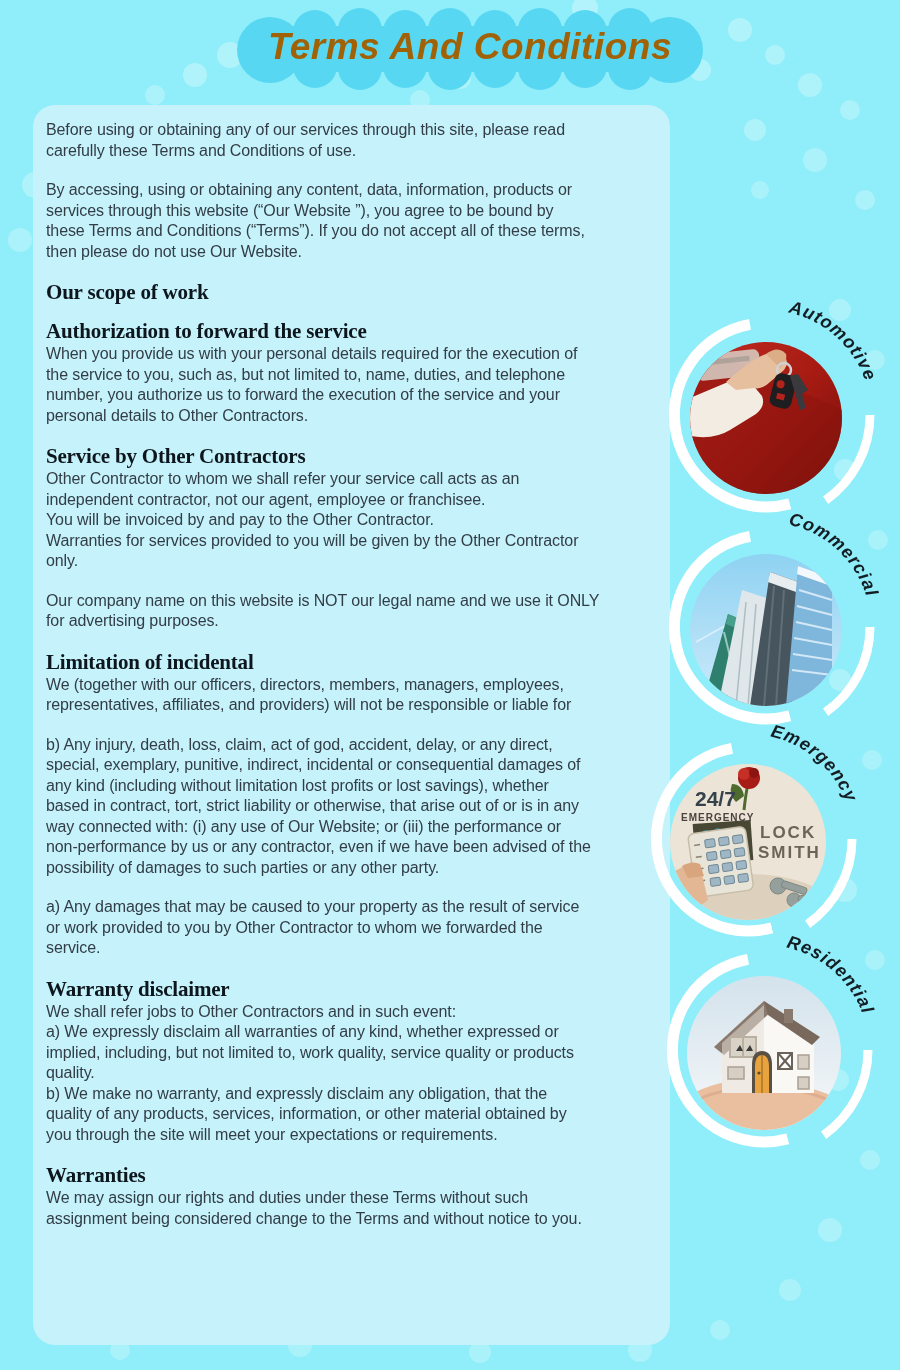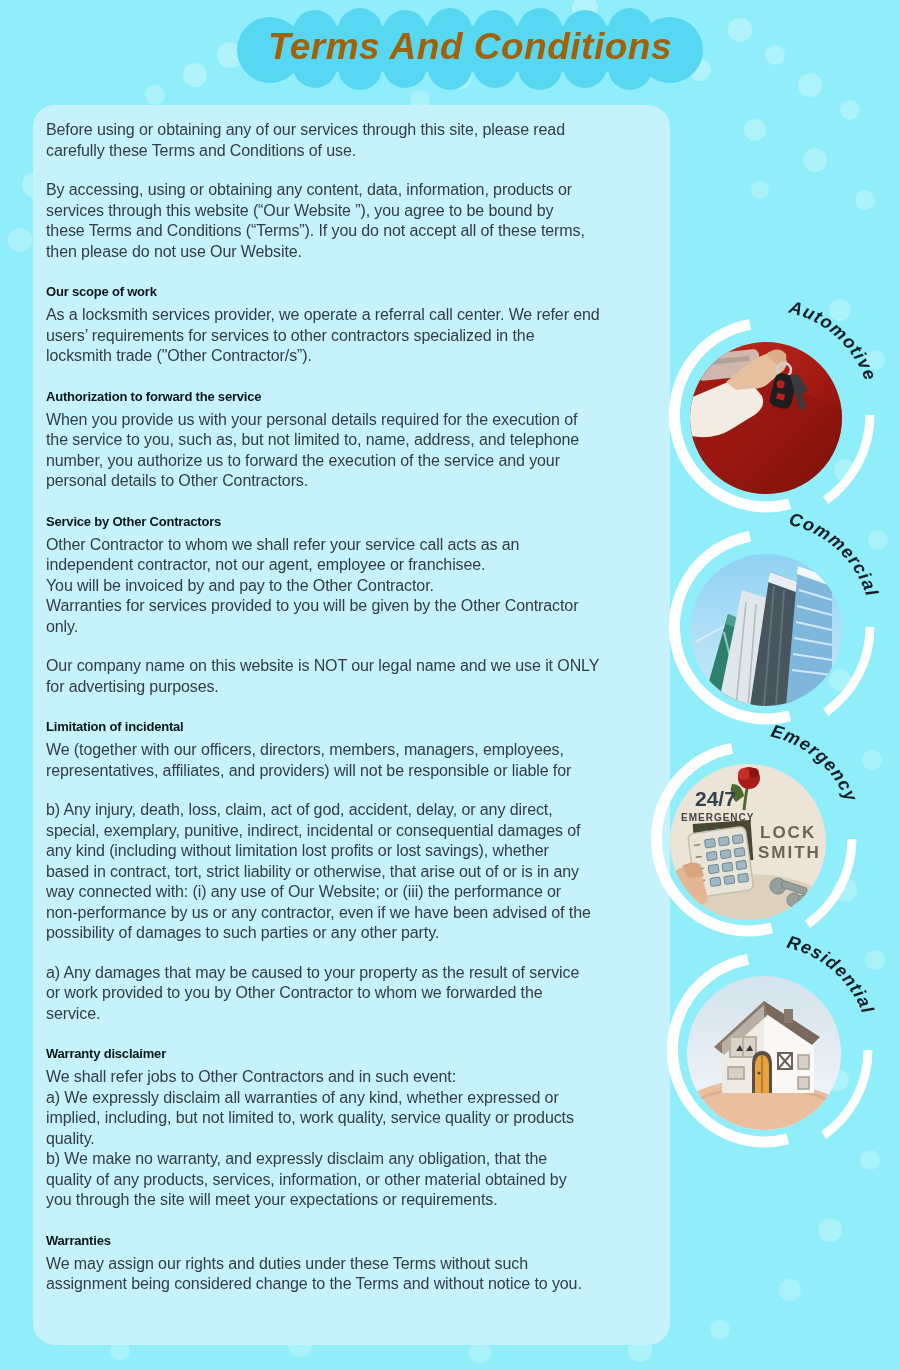--- a/index.html
+++ b/index.html
@@ -32,22 +32,22 @@
     margin-left:8px;
   }
   .panel p{
     margin:0 0 19px 0;
     font-size:16px;line-height:20.5px;color:#323d46;
     white-space:pre-line;
     letter-spacing:-0.1px;
   }
   .panel h2{
     margin:17px 0 2px 0;
-    font-size:13px;line-height:22px;color:#0d161d;
-    font-weight:bold;letter-spacing:-0.2px;
+    font-size:21px;line-height:22px;color:#0d161d;
+    font-weight:bold;letter-spacing:-0.2px;font-family:Liberation Serif, serif;
   }
   .panel h2:first-child{margin-top:0;}
 
   
   .badge{position:absolute;width:220px;height:230px;}
   .badge svg{display:block;width:100%;height:100%;}
   .badge-label{
     font-size:18px;font-weight:bold;font-style:italic;
     fill:#141c24;letter-spacing:1px;
   }
@@ -134,26 +134,23 @@
 </div>
 
 <div class="panel" id="terms-panel">
     <p>Before using or obtaining any of our services through this site, please read
 carefully these Terms and Conditions of use.</p>
     <p>By accessing, using or obtaining any content, data, information, products or
 services through this website (“Our Website ”), you agree to be bound by
 these Terms and Conditions (“Terms”). If you do not accept all of these terms,
 then please do not use Our Website.</p>
     <h2>Our scope of work</h2>
-    <p>As a locksmith services provider, we operate a referral call center. We refer end
-users’ requirements for services to other contractors specialized in the
-locksmith trade ("Other Contractor/s”).</p>
     <h2>Authorization to forward the service</h2>
     <p>When you provide us with your personal details required for the execution of
-the service to you, such as, but not limited to, name, address, and telephone
+the service to you, such as, but not limited to, name, duties, and telephone
 number, you authorize us to forward the execution of the service and your
 personal details to Other Contractors.</p>
     <h2>Service by Other Contractors</h2>
     <p>Other Contractor to whom we shall refer your service call acts as an
 independent contractor, not our agent, employee or franchisee.
 You will be invoiced by and pay to the Other Contractor.
 Warranties for services provided to you will be given by the Other Contractor
 only.</p>
     <p>Our company name on this website is NOT our legal name and we use it ONLY
 for advertising purposes.</p>

